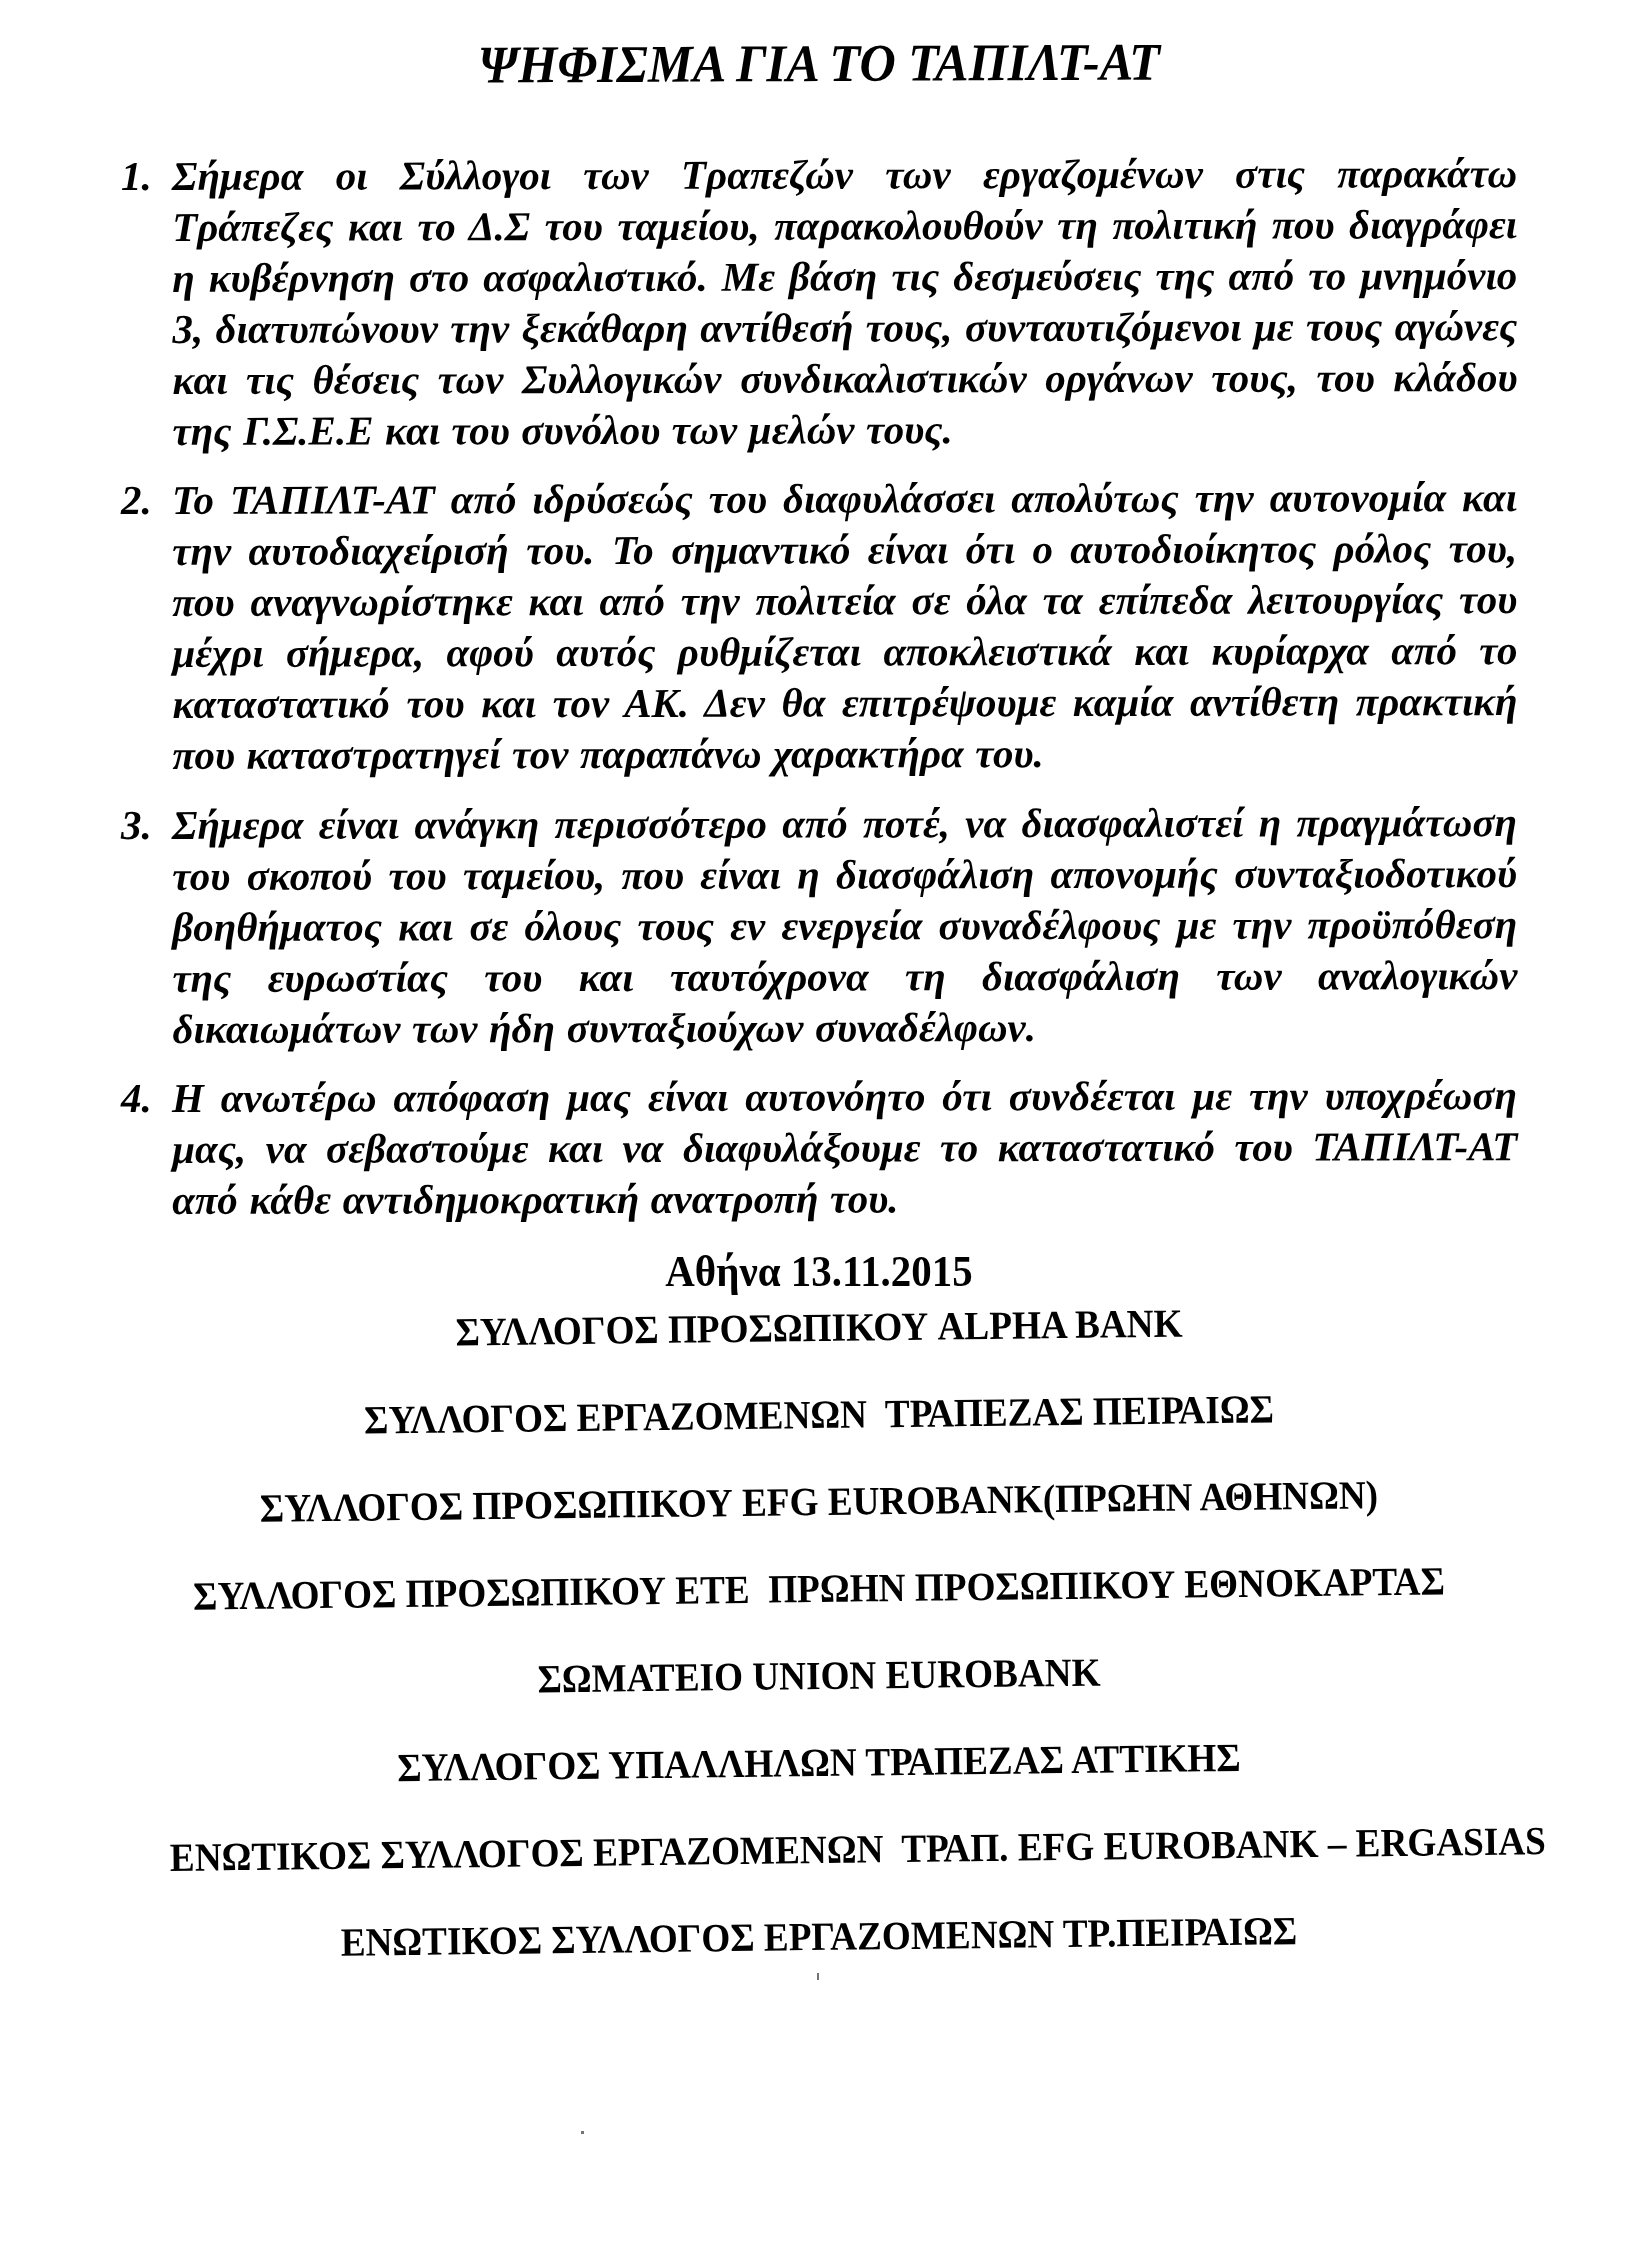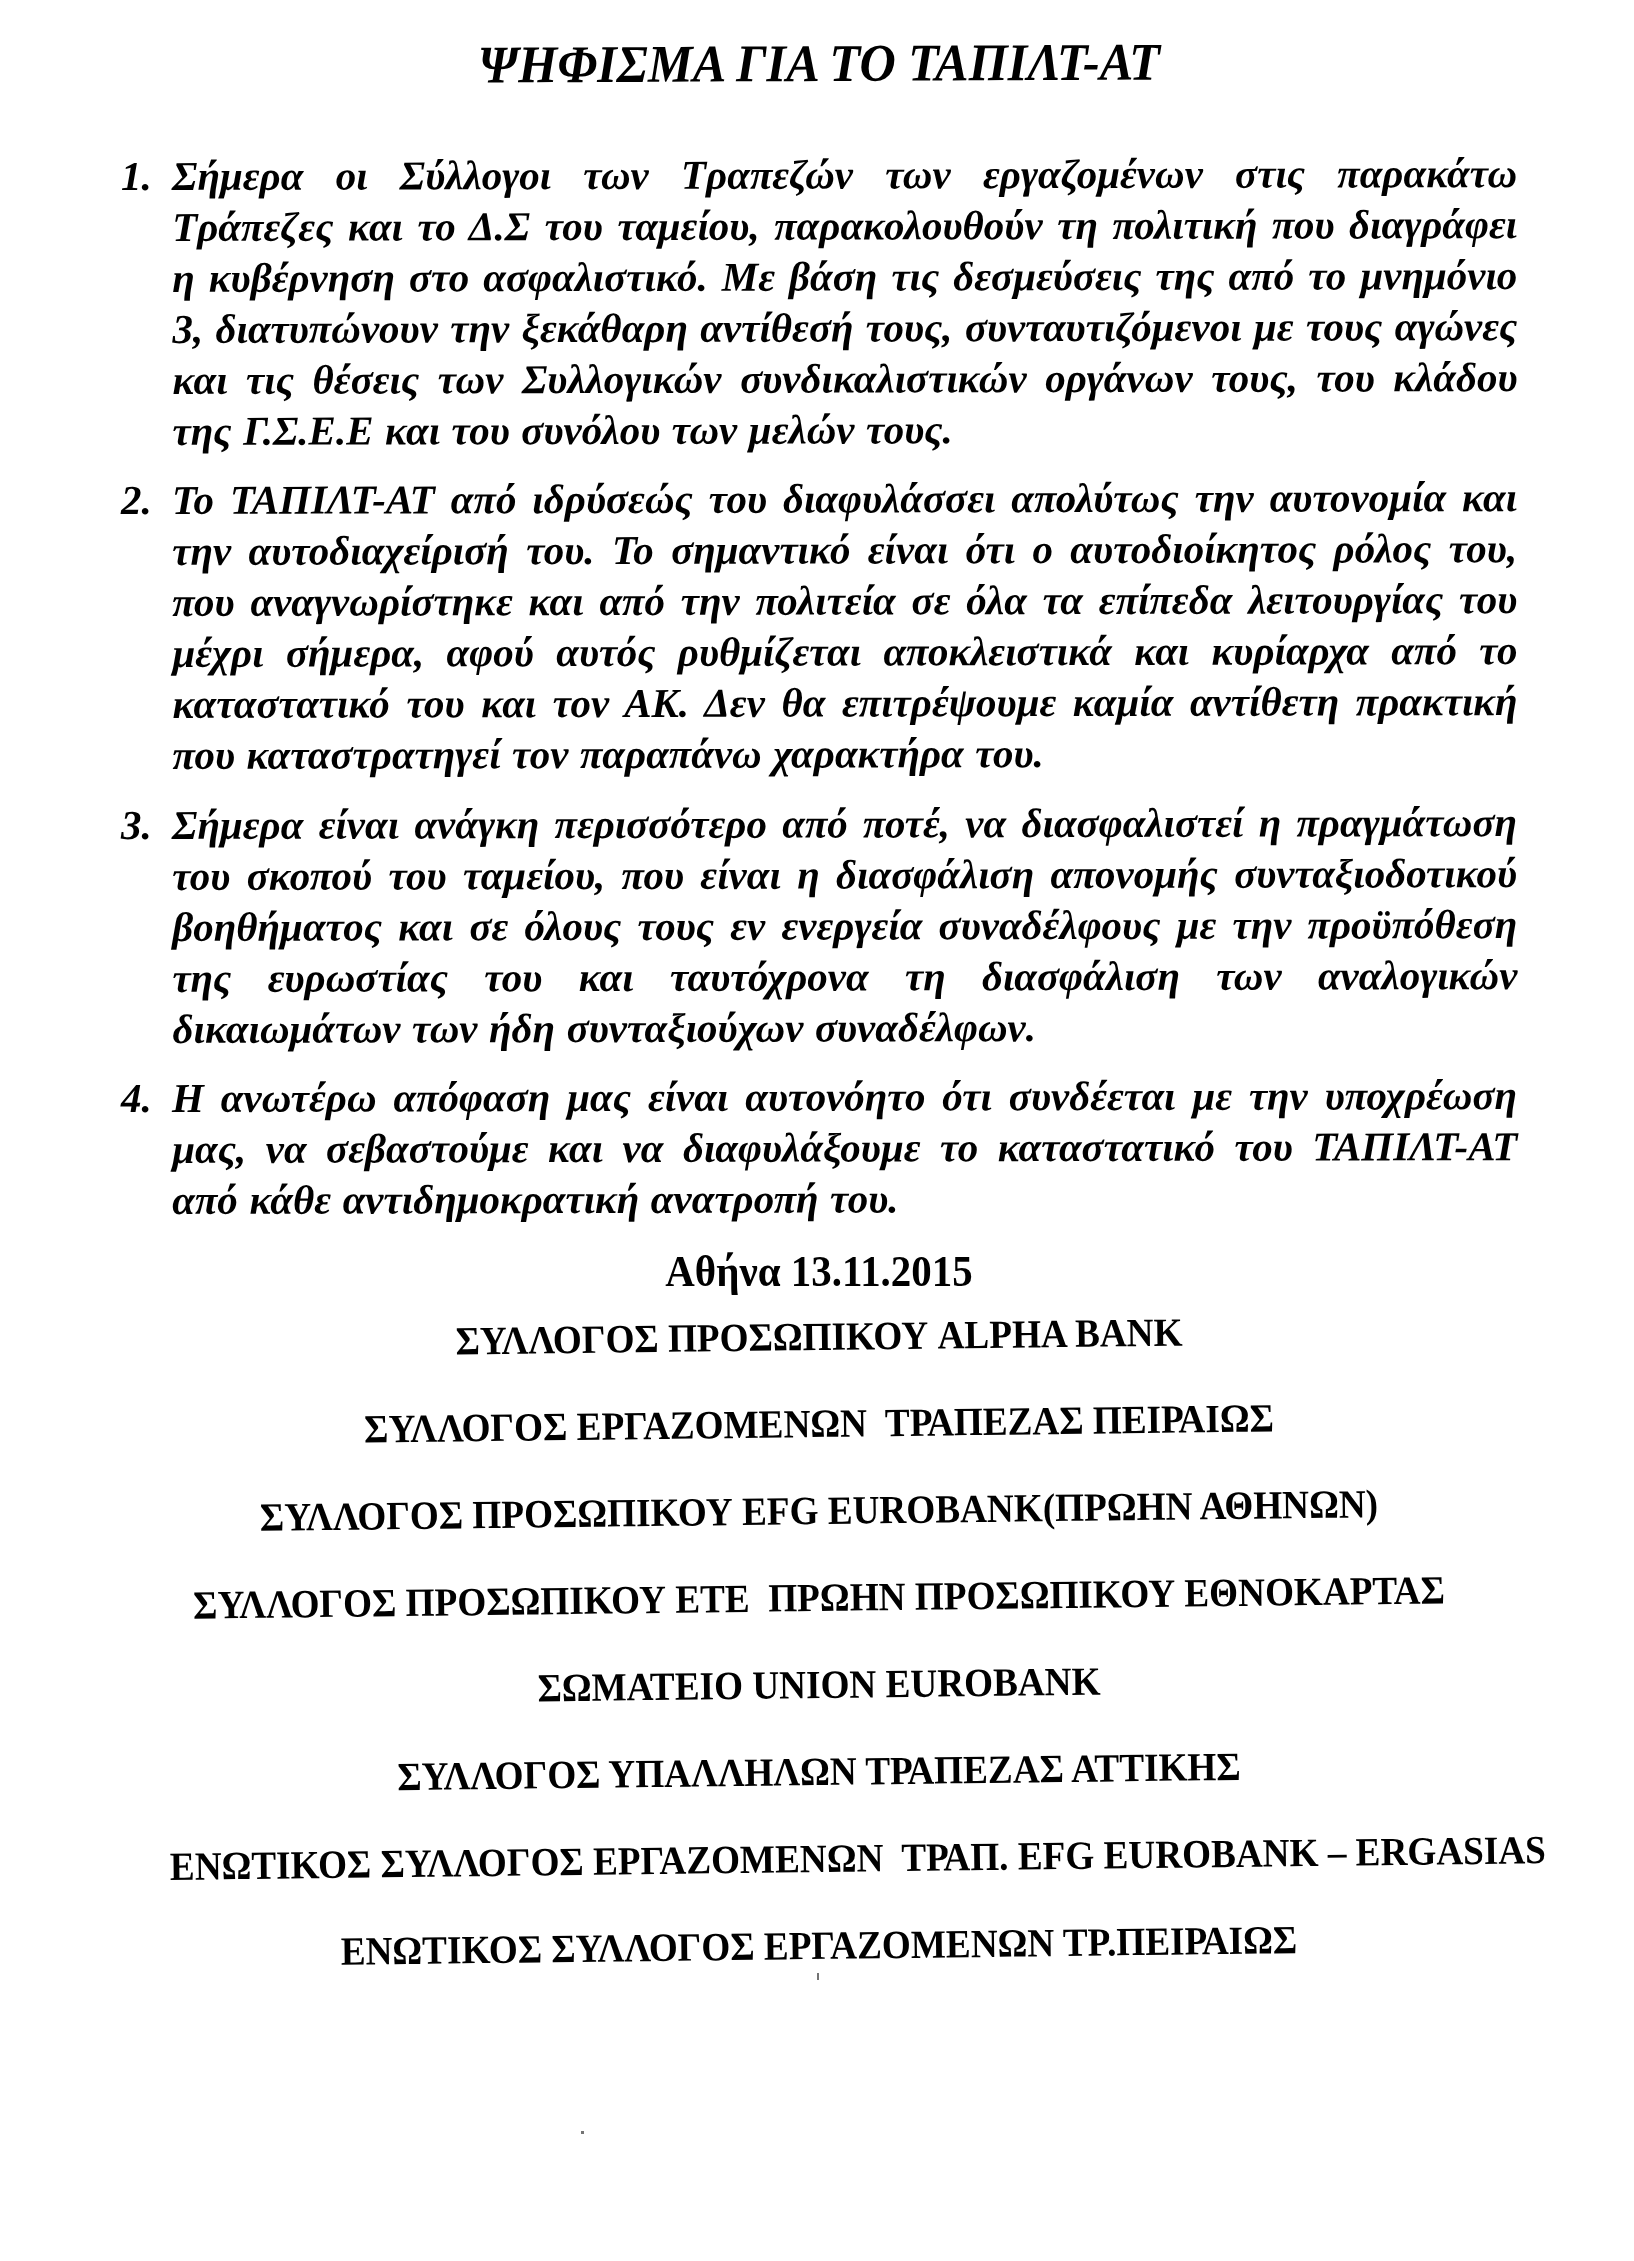--- a/index.html
+++ b/index.html
@@ -62,21 +62,21 @@
     margin-top: 22.4px;
     text-align: center;
     font-weight: bold;
     font-size: 44px;
     line-height: 1.05;
     transform: scaleX(0.93);
     transform-origin: 50% 50%;
     white-space: nowrap;
   }
   .signatories {
-    margin-top: 21px;
+    margin-top: 12px;
     font-family: Liberation Serif, serif;
   }
   .sig {
     text-align: center;
     font-weight: bold;
     font-size: 40px;
     line-height: 1.05;
     white-space: nowrap;
     transform: rotate(-0.7deg) scaleX(0.93);
     transform-origin: 50% 50%;

